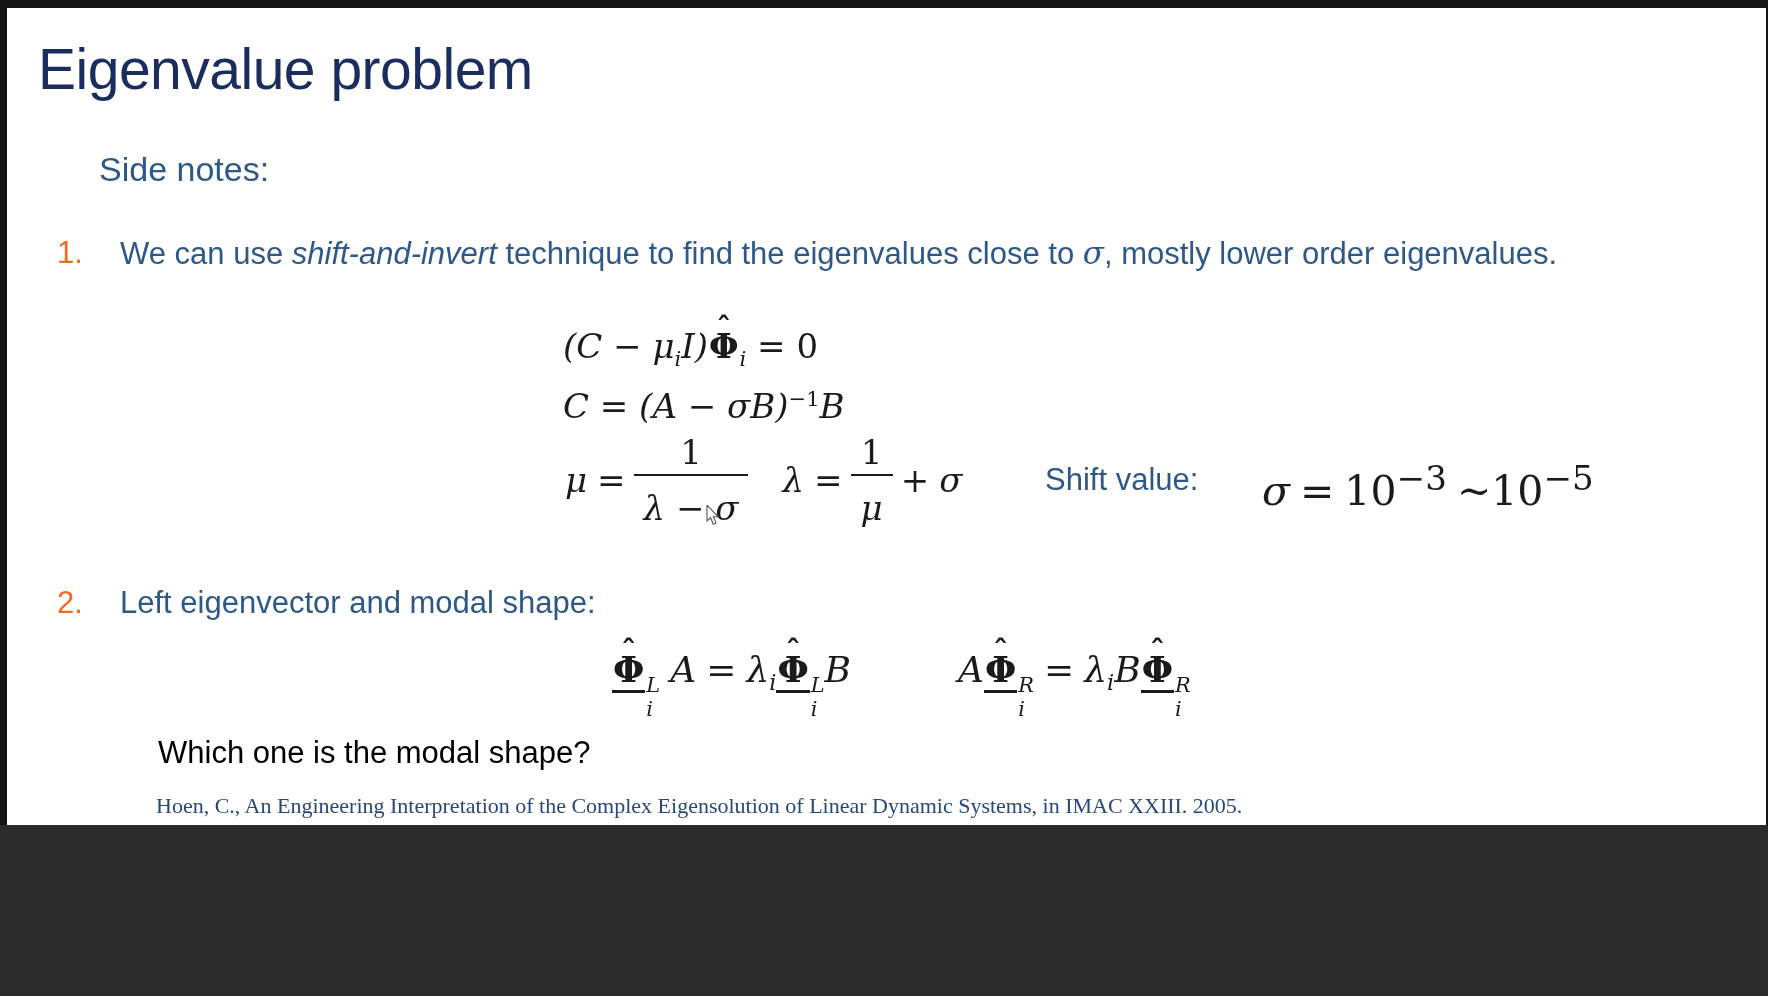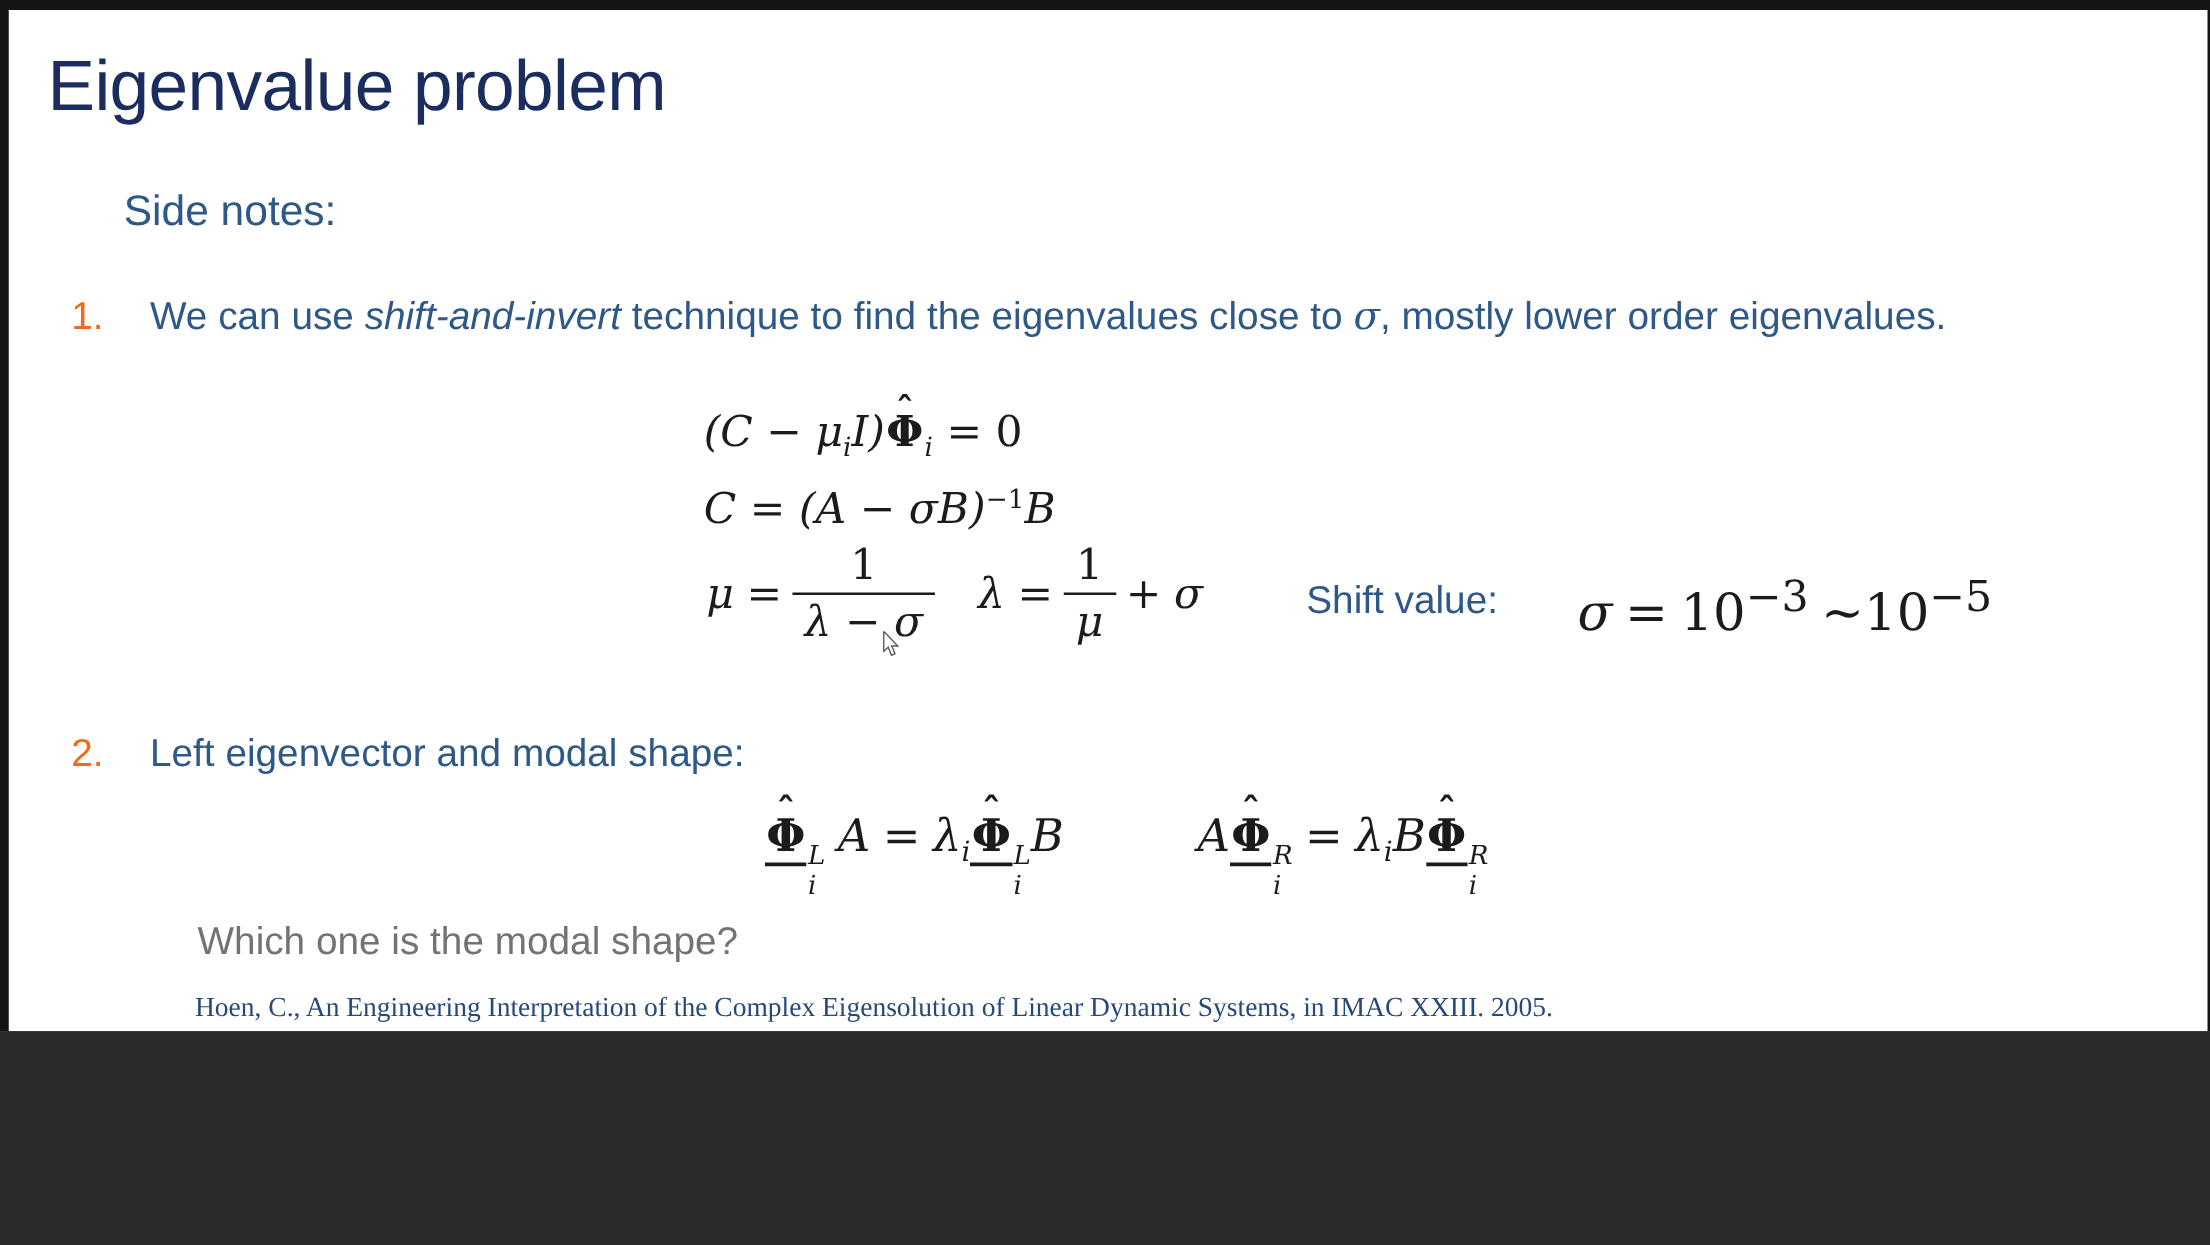--- a/index.html
+++ b/index.html
@@ -26,36 +26,36 @@
   .math{font-family:"DejaVu Serif",serif;font-style:italic;color:#1B1B1B;}
   .math .up{font-style:normal;}
   .eq{position:absolute;font-size:34px;white-space:nowrap;}
   .eq1{left:563px;top:326px;}
   .eq2{left:563px;top:386px;}
   .eq3{left:565px;top:432px;display:flex;align-items:center;}
   .eq sub, .eq4 sub{font-size:0.62em;font-style:italic;}
   .eq sup{font-size:0.62em;}
   .frac{display:inline-flex;flex-direction:column;align-items:center;text-align:center;margin:0 8px;}
   .frac .fnum{padding:0 10px 2px 10px;}
-  .frac .fden{border-top:2px solid #1B1B1B;padding:2px 10px 0 10px;}
+  .frac .fden{border-top:2px solid #1B1B1B;padding:12px 10px 0 10px;}
   .phiwrap{position:relative;display:inline-block;font-style:normal;font-weight:700;padding:0 1px;}
   .phiwrap .hat{position:absolute;left:50%;transform:translateX(-50%);top:-0.52em;font-size:0.85em;font-weight:700;}
   .ul{border-bottom:3px solid #1B1B1B;}
   .ss{display:inline-flex;flex-direction:column;font-size:0.58em;line-height:1.12;vertical-align:-0.5em;margin-left:1px;font-style:italic;}
   .gap-sm{display:inline-block;width:10px;}
   .gap-md{display:inline-block;width:26px;}
 
   .shift-label{position:absolute;left:1045px;top:462px;font-size:31px;color:#2D5887;}
   .shift-math{position:absolute;left:1262px;top:458px;font-size:41px;white-space:nowrap;}
 
   .eq4{position:absolute;top:648px;font-size:36px;white-space:nowrap;}
   .eq4a{left:612px;}
   .eq4b{left:958px;}
 
-  .question{position:absolute;left:158px;top:735px;font-size:31px;color:#737373;}
+  .question{position:absolute;left:158px;top:735px;font-size:31px;color:#000000;}
   .citation{position:absolute;left:156px;top:793px;font-size:22px;color:#27497A;font-family:Liberation Serif, serif;}
 
   
   .cursor{position:absolute;left:706px;top:505px;}
 
   
   .bottom-bar{position:absolute;left:0;top:944px;width:1768px;height:52px;background:#56575B;}
   .ss-controls{position:absolute;left:11px;top:960px;display:flex;gap:20px;}
   .ctrl{width:24px;height:24px;border:1.4px solid rgba(0,0,0,0.26);border-radius:50%;
         display:flex;align-items:center;justify-content:center;color:rgba(0,0,0,0.34);box-sizing:border-box;}

